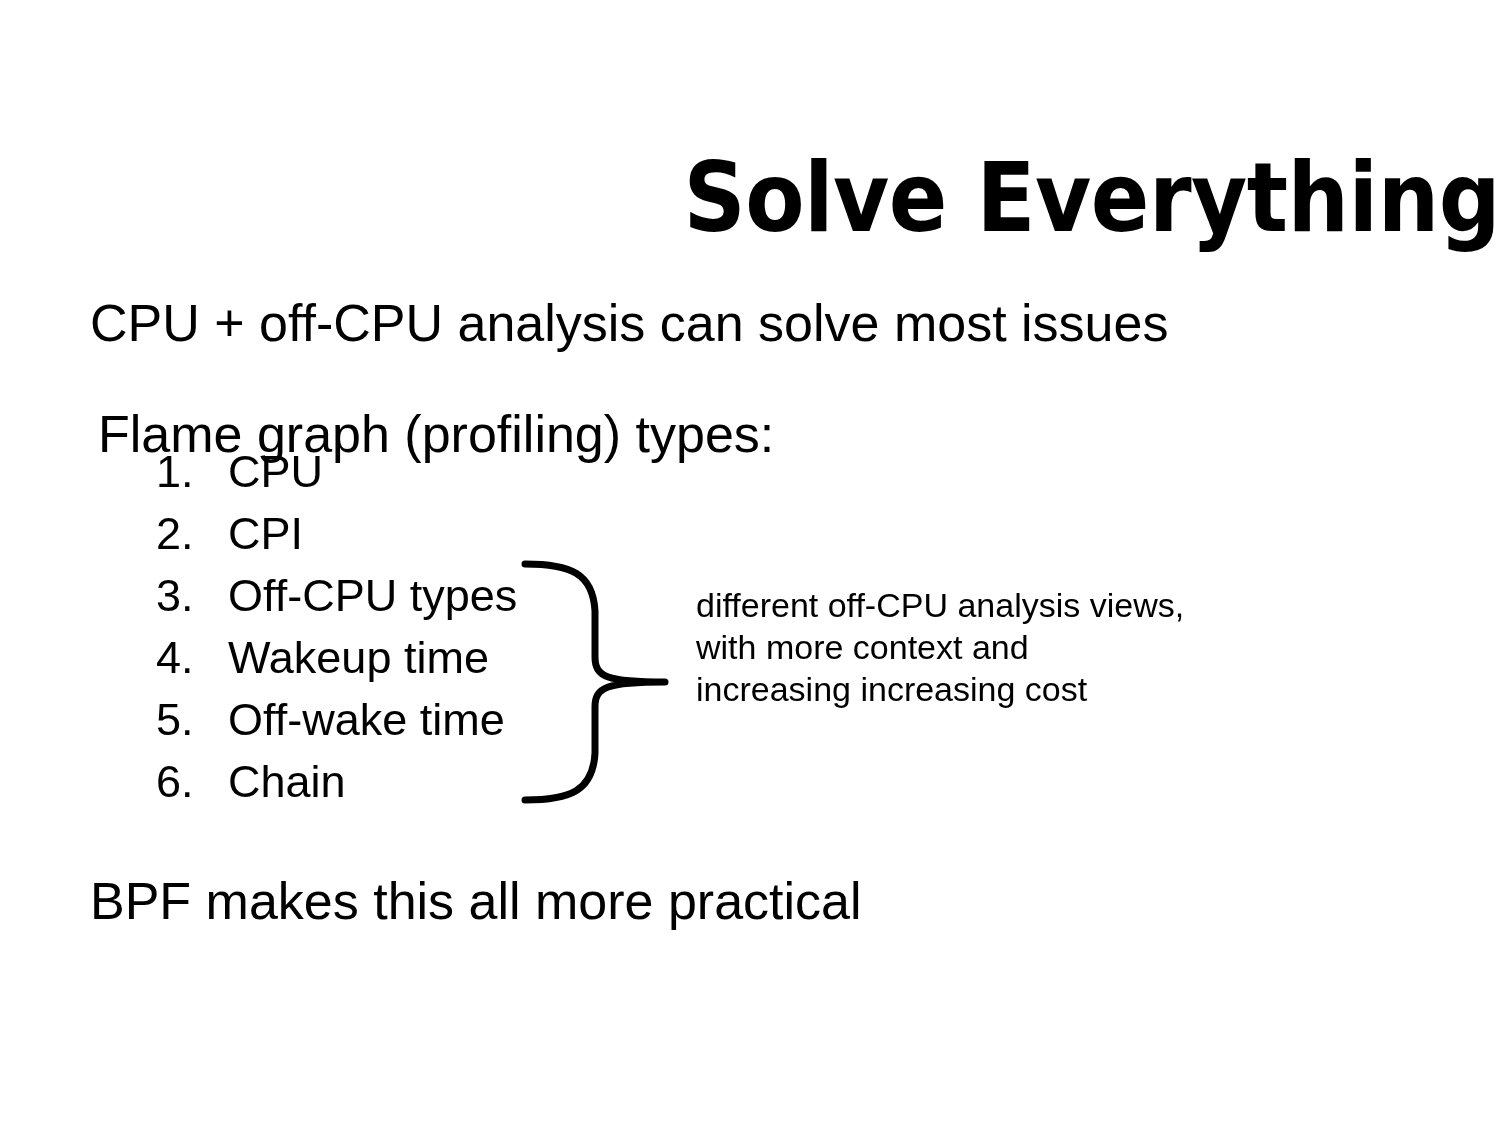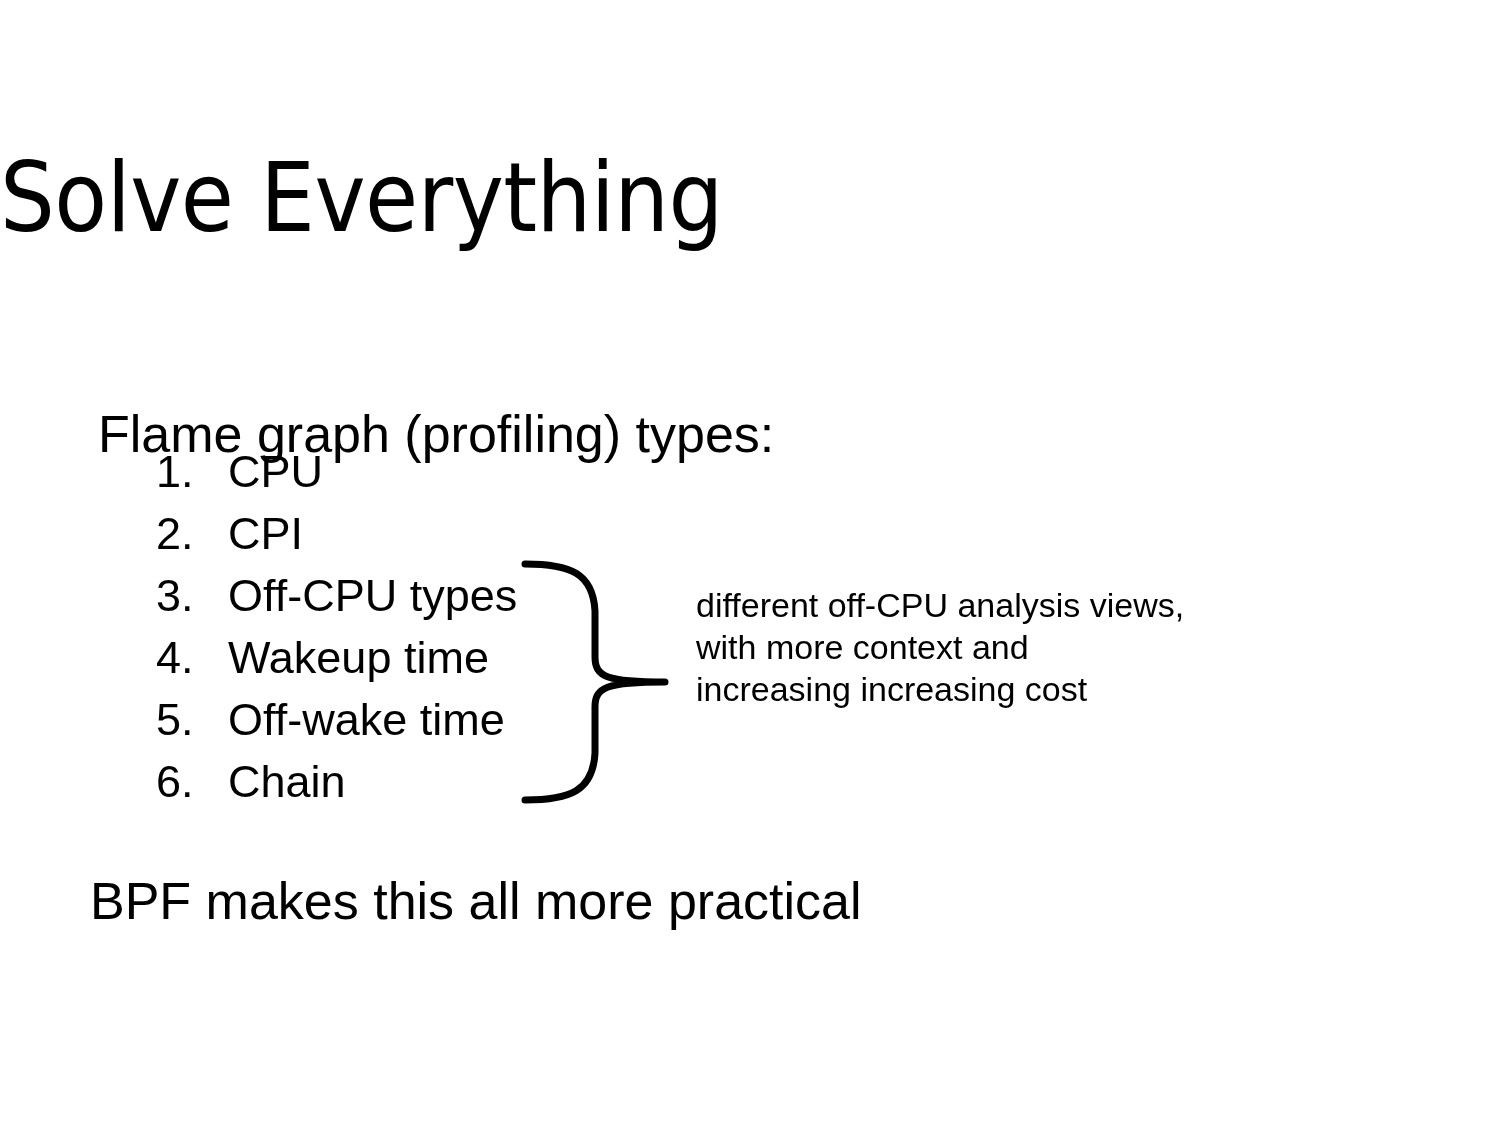--- a/index.html
+++ b/index.html
@@ -16,25 +16,25 @@
     font-family: "Liberation Sans", sans-serif;
     color: #000000;
   }
 
   
   #slide-title {
     position: absolute;
     left: 0;
     top: 86px;
     width: 1500px;
-    text-align: left;
+    text-align: right;
     font-family: "DejaVu Sans Condensed", "Liberation Sans Narrow", "Liberation Sans", sans-serif;
     font-stretch: condensed;
     font-size: 96px;
-    font-weight: 400;
+    font-weight: 700;
     line-height: 1.02;
     letter-spacing: -0.5px;
     white-space: nowrap;
   }
 
   
   .body-line {
     position: absolute;
     left: 90px;
     font-size: 52px;
@@ -92,20 +92,21 @@
   }
   #brace-annotation div { white-space: nowrap; }
 </style>
 </head>
 <body>
 
 <div id="slide">
 
   <h1 id="slide-title">Solve Everything</h1>
 
+  <p class="body-line" id="line-cpu-offcpu">CPU + off-CPU analysis can solve most issues</p>
 
   <p class="body-line" id="line-flame-types">Flame graph (profiling) types:</p>
 
   <ol id="type-list">
     <li>
       <span class="num">1.</span>
       <span class="label">CPU</span>
     </li>
     <li>
       <span class="num">2.</span>

